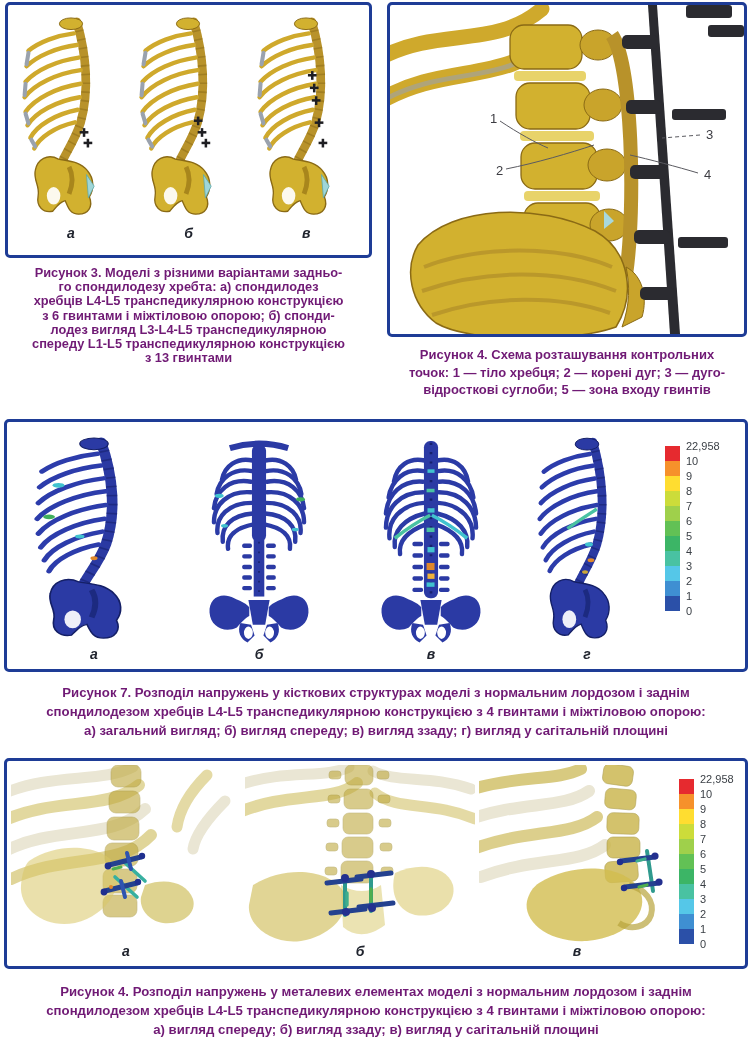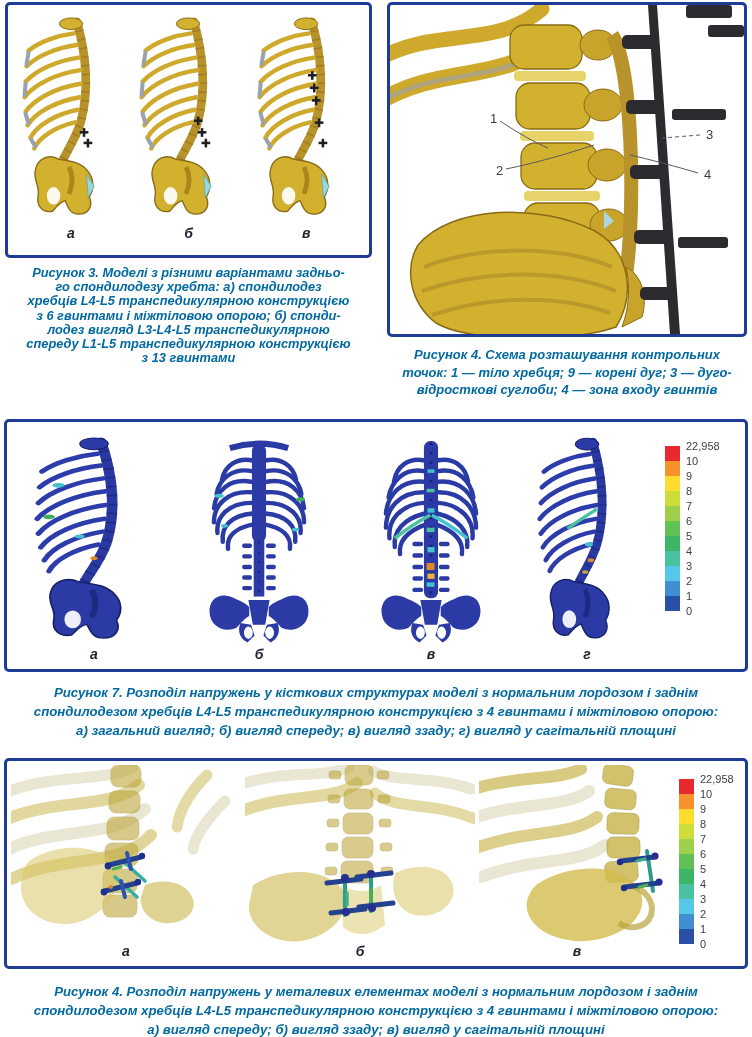--- a/index.html
+++ b/index.html
@@ -16,21 +16,21 @@
   .col-fig3{width:367px;flex:0 0 367px;}
   .col-fig4{width:360px;flex:0 0 360px;}
   .panel-fig3{height:256px;display:flex;justify-content:space-around;align-items:flex-start;padding:6px 4px 0 4px;}
   .panel-fig4{height:335px;}
   .model{display:flex;flex-direction:column;align-items:center;}
   .model-label{
     font-style:italic;font-weight:bold;font-size:14px;color:#20242e;
     text-align:center;line-height:16px;
   }
   
-  .caption{font-style:italic;font-weight:bold;color:#0369a1;text-align:center;}
+  .caption{font-weight:bold;color:#701a75;text-align:center;}
   .cap-line{white-space:nowrap;}
   .caption-fig3{margin-top:8px;font-size:12.8px;line-height:14.2px;}
   .caption-fig4{margin-top:9px;font-size:13px;line-height:17.5px;}
   .caption-wide{font-size:13.2px;line-height:19px;}
   .caption-fig5{margin-top:11px;}
   .caption-fig6{margin-top:13px;}
   
   .panel-fig5{margin:20px 4px 0 4px;height:253px;display:flex;align-items:flex-start;
     justify-content:space-between;padding:12px 14px 0 16px;}
   
@@ -303,22 +303,22 @@
         </g>
 
         <text class="pt" x="100" y="118">1</text>
         <text class="pt" x="106" y="170">2</text>
         <text class="pt" x="316" y="134">3</text>
         <text class="pt" x="314" y="174">4</text>
       </svg>
     </div>
     <div class="caption caption-fig4">
       <div class="cap-line">Рисунок 4. Схема розташування контрольних</div>
-      <div class="cap-line">точок: 1 — тіло хребця; 9 — корені дуг; 3 — дуго-</div>
-      <div class="cap-line">відросткові суглоби; 4 — зона входу гвинтів</div>
+      <div class="cap-line">точок: 1 — тіло хребця; 2 — корені дуг; 3 — дуго-</div>
+      <div class="cap-line">відросткові суглоби; 5 — зона входу гвинтів</div>
     </div>
   </div>
 </div>
 
 <div class="panel panel-fig5">
   <div class="model">
     <svg width="142" height="212" viewBox="0 0 120 215" preserveAspectRatio="none">
       <use href="#torso-side-blue"></use>
       <g>
         <ellipse cx="30" cy="52" rx="5" ry="2.4" fill="#41c2cf"></ellipse>

